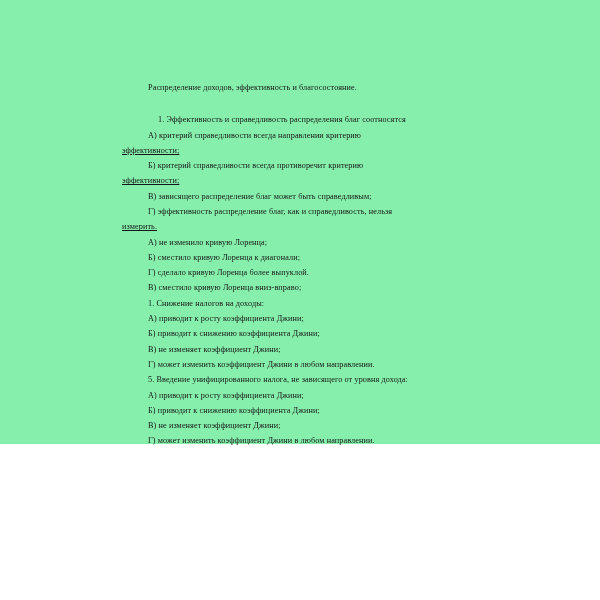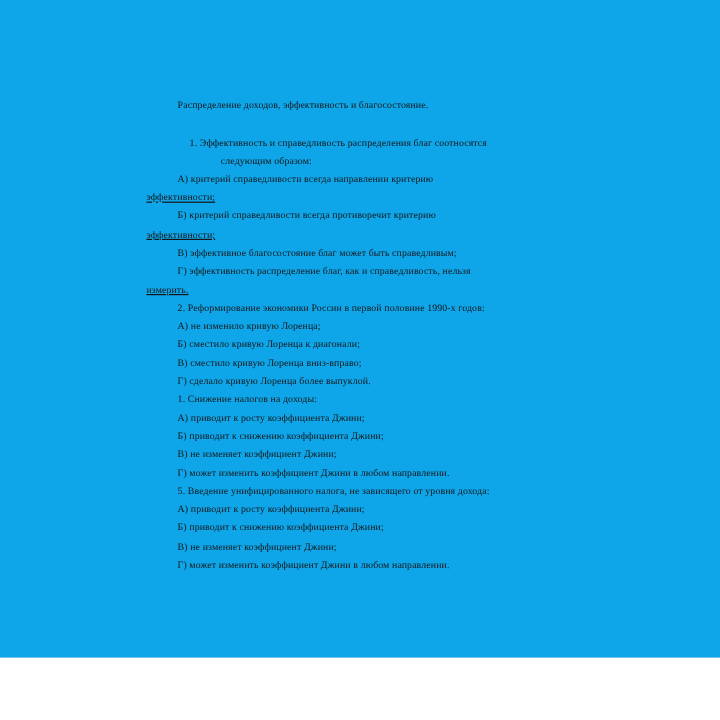--- a/index.html
+++ b/index.html
@@ -10,24 +10,24 @@
     width: 600px;
     height: 600px;
     background: #ffffff;
     font-family: "Liberation Serif", "DejaVu Serif", serif;
     color: #1a1a1a;
     overflow: hidden;
   }
   .page {
     position: relative;
     width: 600px;
-    height: 548px;
+    height: 444px;
     box-sizing: border-box;
     padding: 84px 72px 0 122px;
-    background: #0ea5e9;
+    background: #86efac;
   }
   .doc-body {
     font-size: 8.2px;
     line-height: 1.0;
     color: #161616;
   }
   p.line {
     margin: 0 0 7.1px 0;
     padding: 0;
     text-align: justify;
@@ -65,38 +65,36 @@
 </style>
 </head>
 <body>
 
 <div class="page">
   <div class="doc-body">
 
     <p class="line title">Распределение доходов, эффективность и благосостояние.</p>
 
     <p class="line q-num">1.  Эффективность и справедливость распределения благ соотносятся</p>
-    <p class="line q-cont">следующим образом:</p>
 
     <p class="line opt-just">А)  критерий  справедливости  всегда  направлении  критерию</p>
     <p class="line noindent">эффективности;</p>
 
     <p class="line opt-just">Б)  критерий  справедливости  всегда  противоречит  критерию</p>
     <p class="line noindent">эффективности;</p>
 
-    <p class="line plain">В) эффективное благосостояние благ может быть справедливым;</p>
+    <p class="line plain">В) зависящего распределение благ может быть справедливым;</p>
 
     <p class="line opt-just">Г) эффективность  распределение  благ,  как  и  справедливость,  нельзя</p>
     <p class="line noindent">измерить.</p>
 
-    <p class="line plain">2. Реформирование экономики России в первой половине 1990-х годов:</p>
     <p class="line plain">А) не изменило кривую Лоренца;</p>
     <p class="line plain">Б) сместило кривую Лоренца к диагонали;</p>
+    <p class="line plain">Г) сделало кривую Лоренца более выпуклой.</p>
     <p class="line plain">В) сместило кривую Лоренца вниз-вправо;</p>
-    <p class="line plain">Г) сделало кривую Лоренца более выпуклой.</p>
 
     <p class="line plain">1. Снижение налогов на доходы:</p>
     <p class="line plain">А) приводит к росту коэффициента Джини;</p>
     <p class="line plain">Б) приводит к снижению коэффициента Джини;</p>
     <p class="line plain">В) не изменяет коэффициент Джини;</p>
     <p class="line plain">Г) может изменить коэффициент Джини в любом направлении.</p>
 
     <p class="line plain">5. Введение унифицированного налога, не зависящего от уровня дохода:</p>
     <p class="line plain">А) приводит к росту коэффициента Джини;</p>
     <p class="line plain">Б) приводит к снижению коэффициента Джини;</p>

